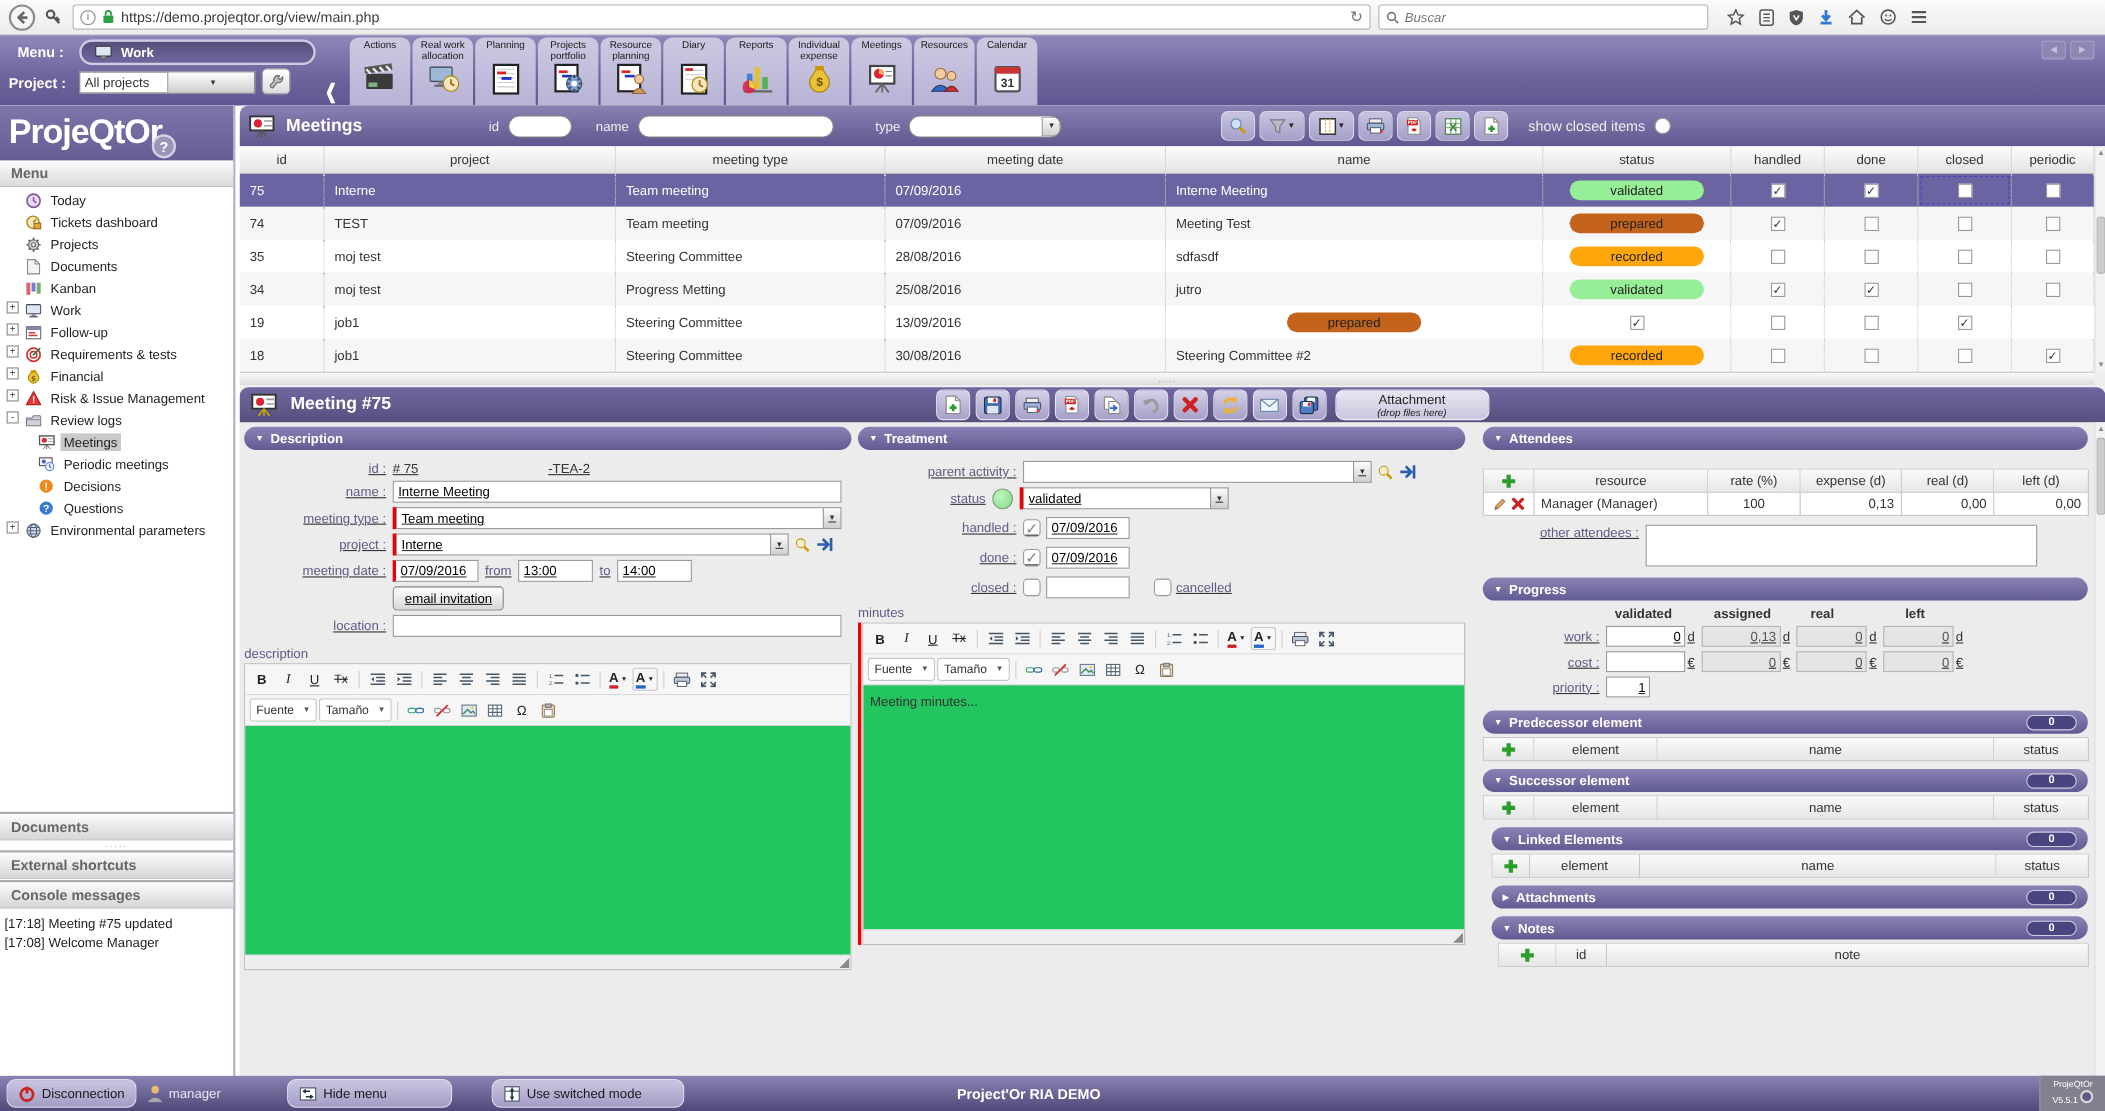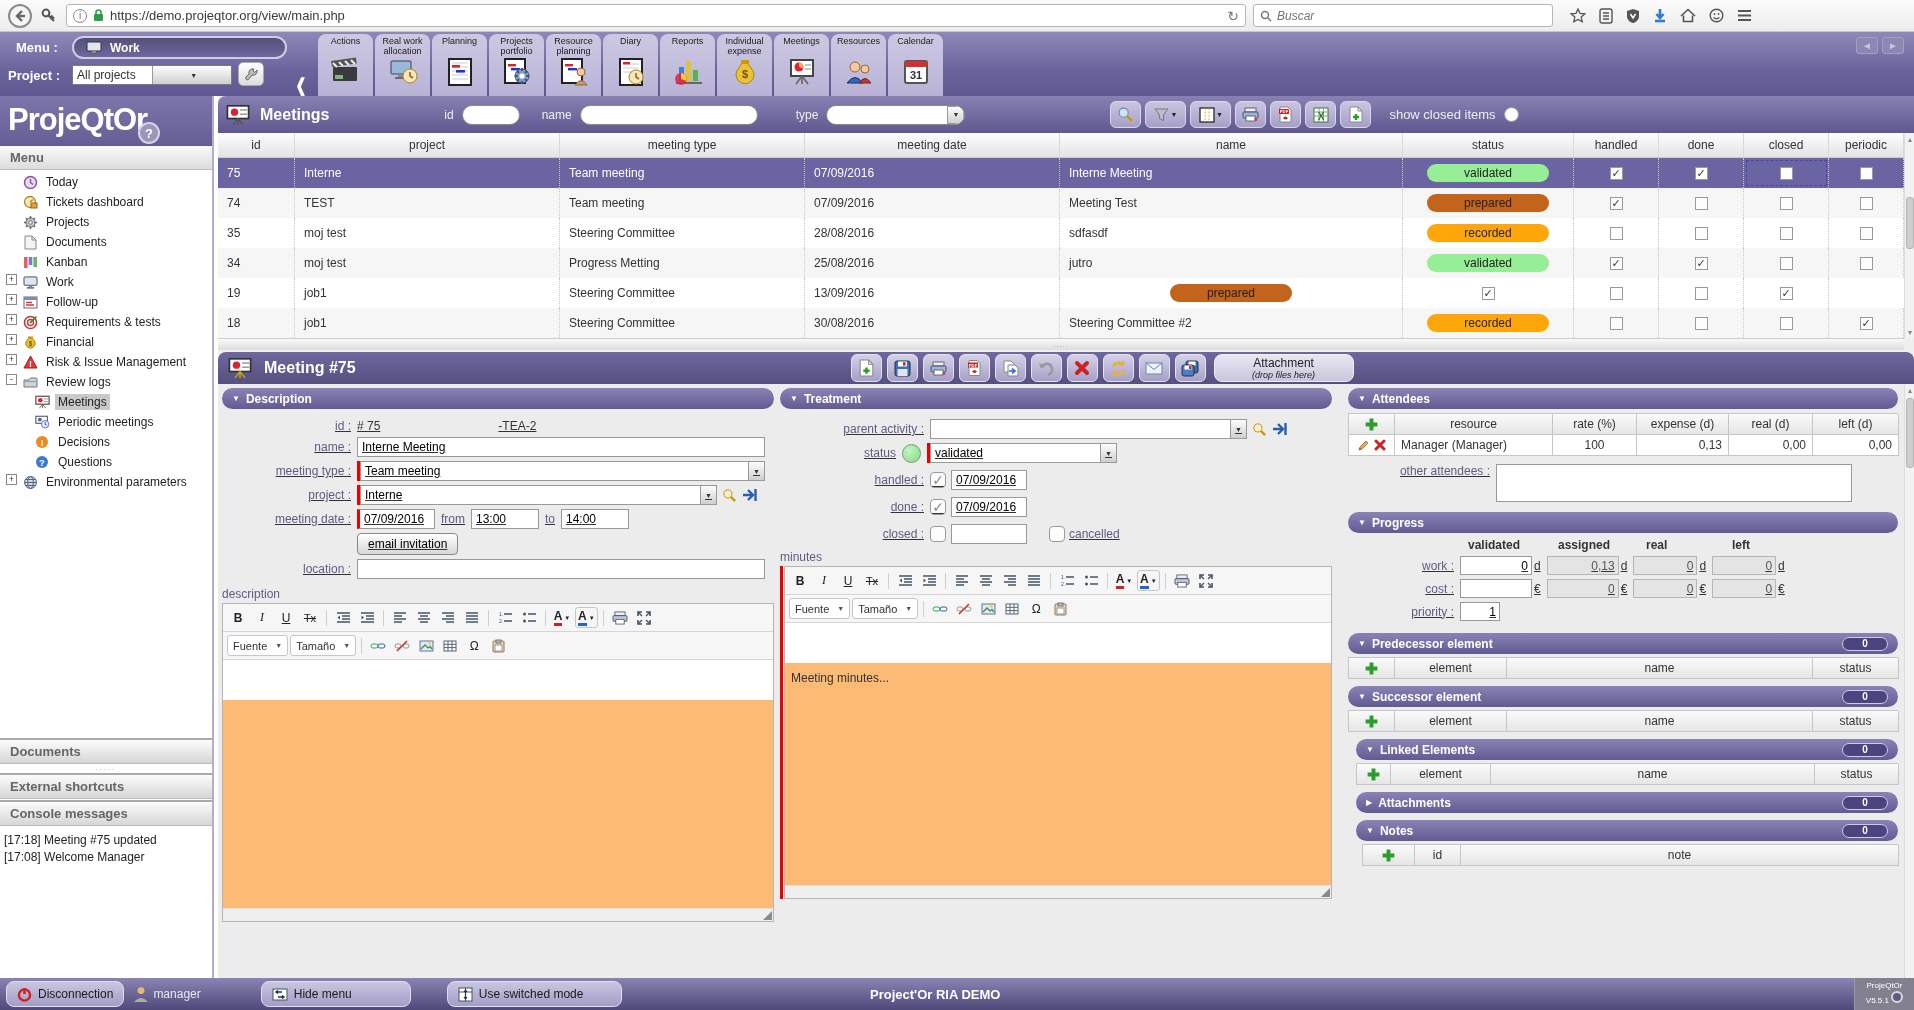--- a/index.html
+++ b/index.html
@@ -154,21 +154,21 @@
   
   .editor { background:#fff; border:1px solid #b5b5b5; }
   .ed-tools { background:#f6f6f6; border-bottom:1px solid #d5d5d5; padding:3px 4px; display:flex;
     flex-wrap:wrap; gap:2px; align-items:center; }
   .ed-btn { min-width:22px; height:21px; display:flex; align-items:center; justify-content:center;
     border-radius:3px; font-size:12px; color:#222; padding:0 2px; }
   .ed-sep { width:1px; height:16px; background:#d0d0d0; margin:0 3px; }
   .ed-dd { height:21px; border:1px solid #c6c6c6; background:#fff; border-radius:3px; display:flex;
     align-items:center; gap:8px; padding:0 5px; font-size:11px; color:#333; }
   .ed-dd .ar { font-size:7px; color:#555; }
-  .ed-body { background:#fdba74; position:relative;margin-top:40px; }
+  .ed-body { background:#22c55e; position:relative; }
   .ed-foot { height:13px; background:#efefef; border-top:1px solid #ddd; position:relative; }
   .rsz { position:absolute; right:1px; bottom:1px; width:0; height:0;
     border-left:9px solid transparent; border-bottom:9px solid #8a8a8a; }
 
   
   .mtbl { display:grid; border-top:1px solid #c6c6c6; border-left:1px solid #c6c6c6; background:#fff; }
   .mtbl > div { border-right:1px solid #c6c6c6; border-bottom:1px solid #c6c6c6; height:21px; display:flex;
     align-items:center; justify-content:center; font-size:12px; }
   .mtbl .hd { background:linear-gradient(#fafafa,#e6e6e6); color:#333; }
   .mtbl .lft { justify-content:flex-start; padding-left:6px; }
@@ -1304,21 +1304,21 @@
         </div>
       </div>
     </div>
 
     <div class="abs" style="left:1130px;top:4px;width:550px;">
 
       <div class="sect-hdr">
         <span class="tri">▼</span>
         <span>Attendees</span>
       </div>
-      <div class="mtbl" style="margin-top:4px;grid-template-columns:46px 158px 84px 92px 84px 86px">
+      <div class="mtbl" style="margin-top:17px;grid-template-columns:46px 158px 84px 92px 84px 86px">
         <div class="hd">
             <svg width="15" height="15" viewBox="0 0 14 14">
               <path d="M7 1.5 v11 M1.5 7 h11" stroke="#2a9d2a" stroke-width="3.6"></path>
             </svg>
           </div>
         <div class="hd">resource</div>
         <div class="hd">rate (%)</div>
         <div class="hd">expense (d)</div>
         <div class="hd">real (d)</div>
         <div class="hd">left (d)</div>

